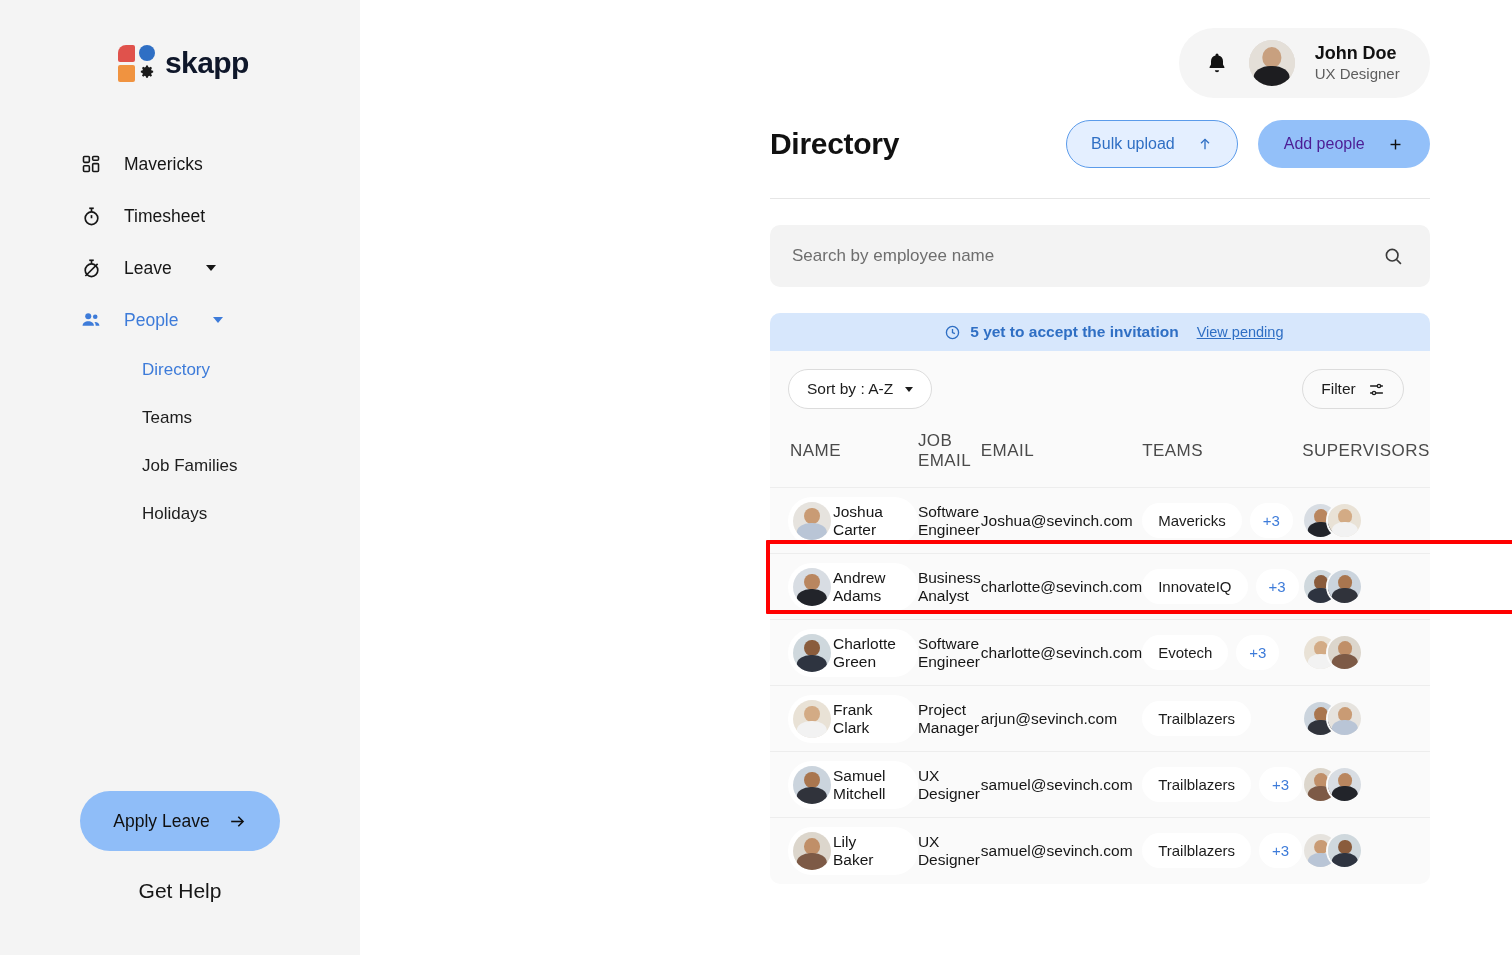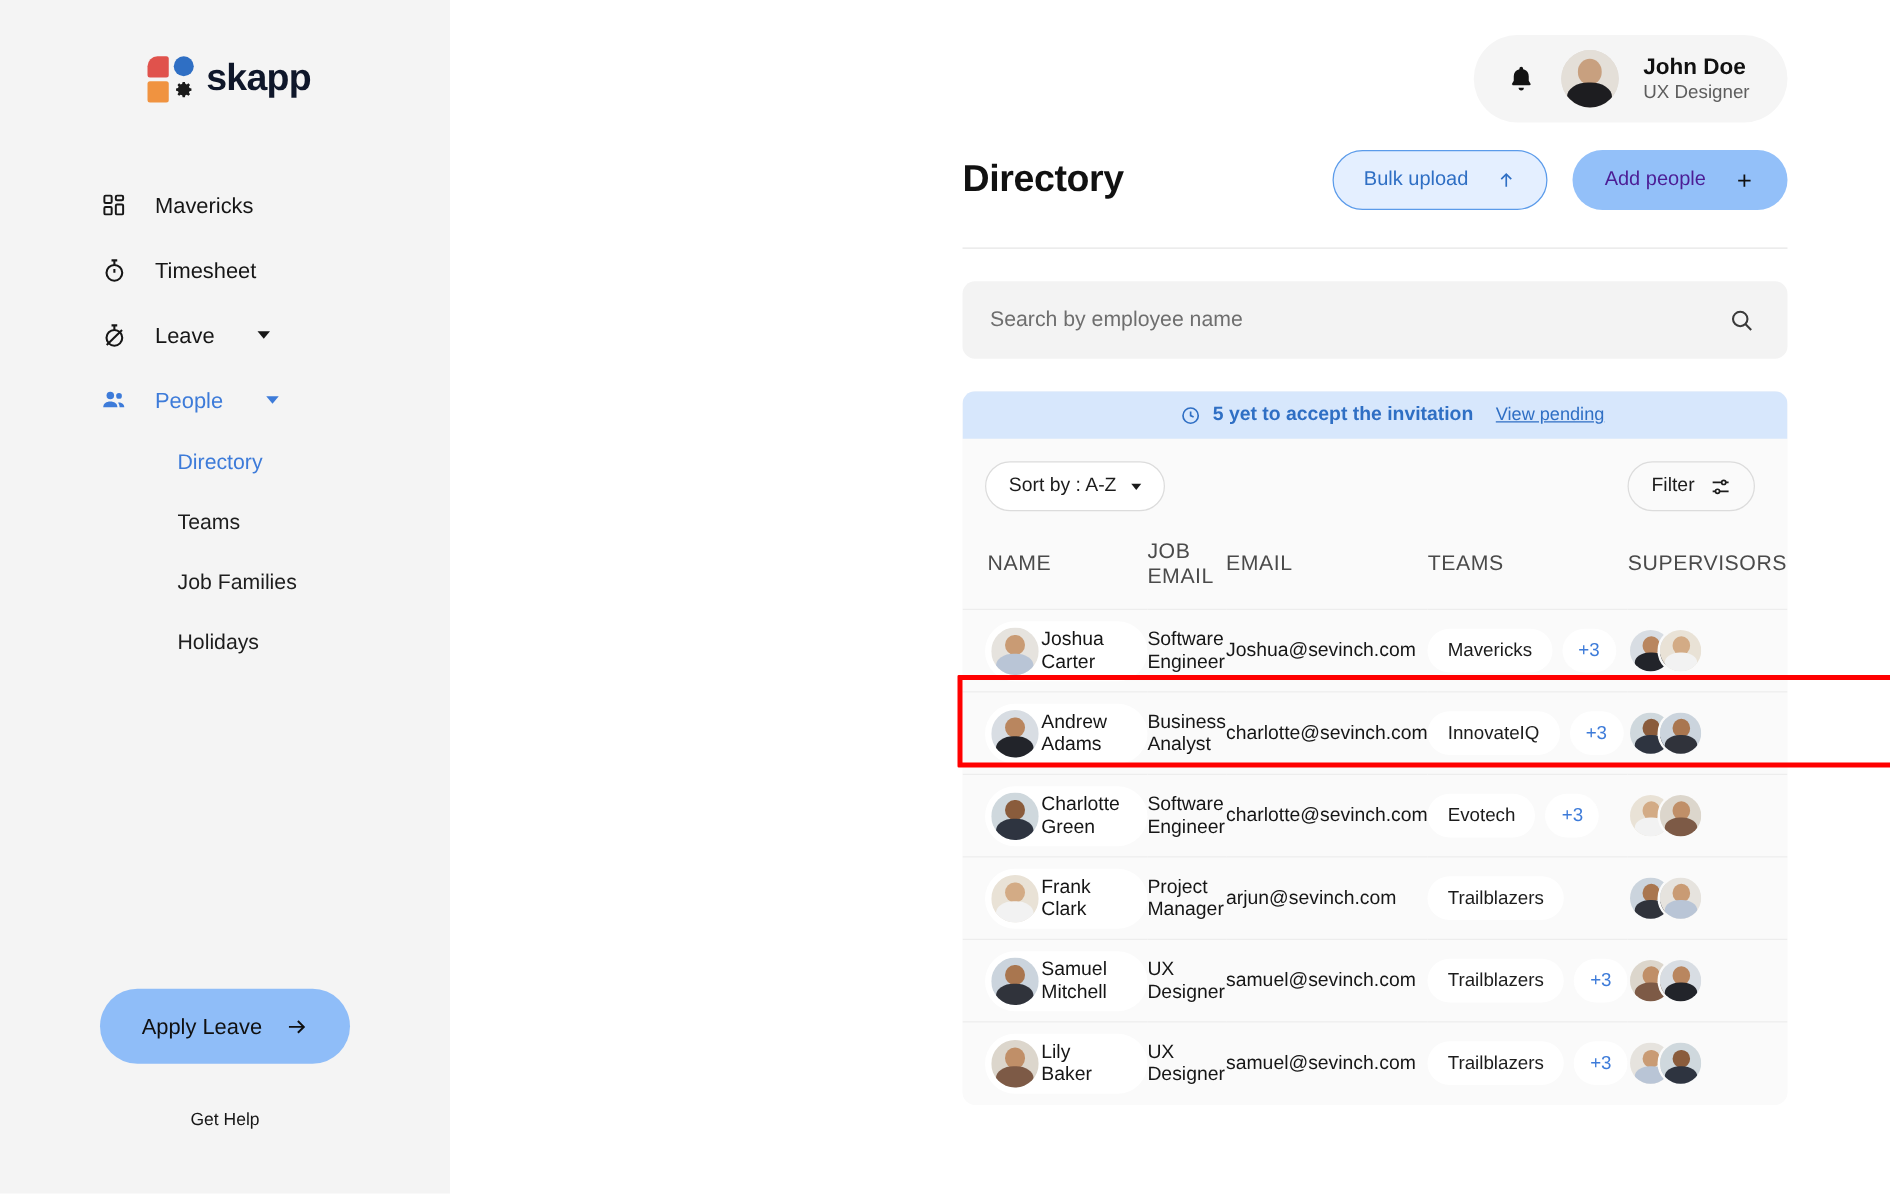--- a/index.html
+++ b/index.html
@@ -57,21 +57,21 @@
 
   .apply-leave {
     position: absolute; left: 80px; bottom: 104px;
     width: 200px; height: 60px; border-radius: 30px;
     background: #8fbdf8; border: none; cursor: pointer;
     display: flex; align-items: center; justify-content: center; gap: 18px;
     font-family: "Liberation Sans", sans-serif; font-size: 17.5px; color: #101010;
   }
   .get-help {
     position: absolute; left: 0; right: 0; bottom: 52px; text-align: center;
-    font-size: 14px; color: #161616; cursor: pointer;
+    font-size: 21px; color: #161616; cursor: pointer;
   }
 
   
   .main { flex: 1; position: relative; background: #fff; }
 
   .topbar { display: flex; justify-content: flex-end; padding: 28px 112px 0 0; }
   .profile {
     display: flex; align-items: center; gap: 20px;
     background: #f5f5f5; border-radius: 44px; padding: 12px 30px 12px 26px;
     cursor: pointer;

